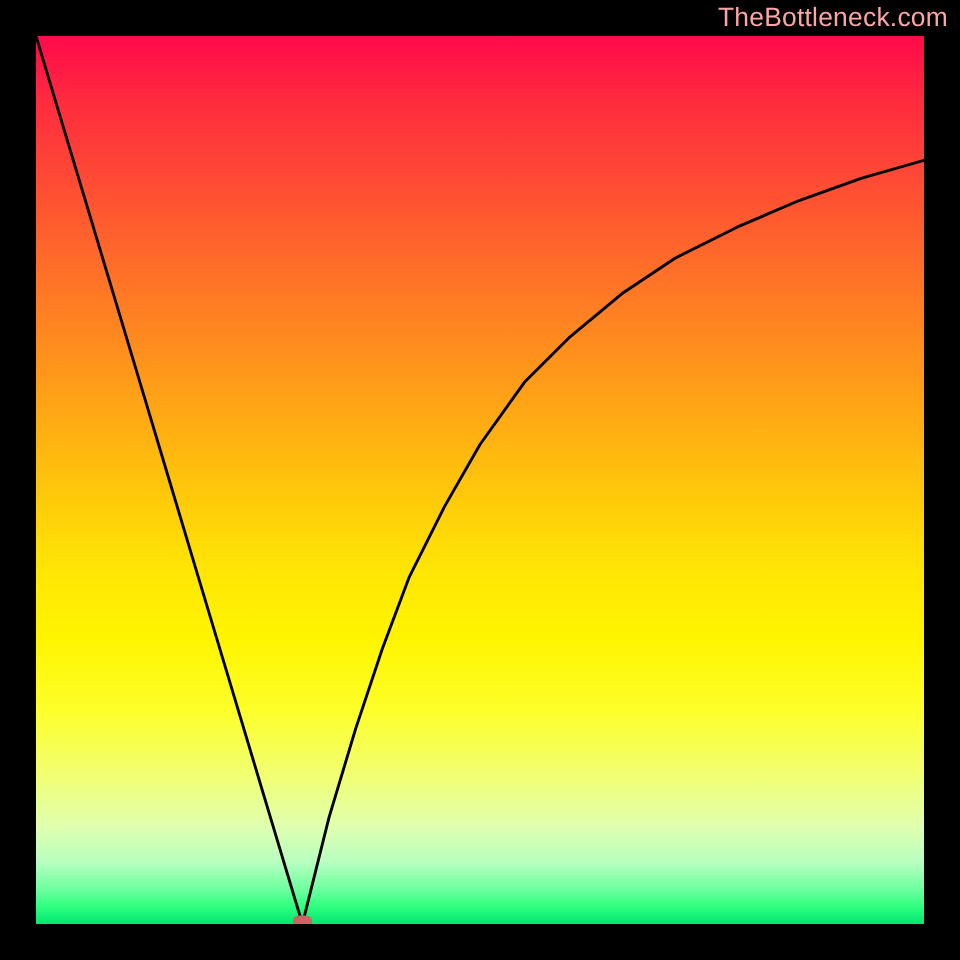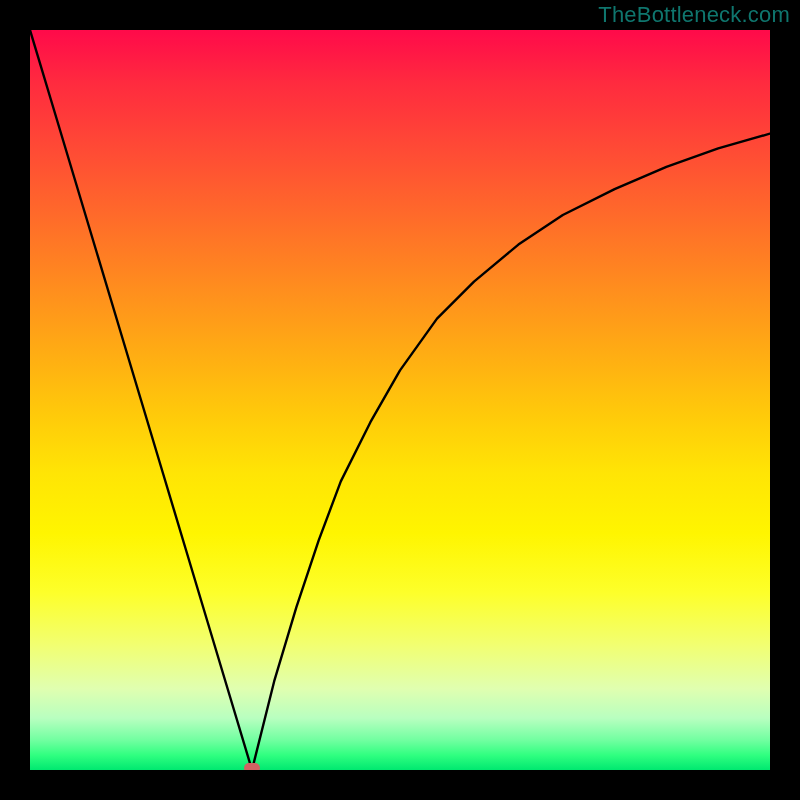--- a/index.html
+++ b/index.html
@@ -14,21 +14,21 @@
   .frame {
     position: relative;
     width: 800px;
     height: 800px;
     background: #000;
   }
   .watermark {
     position: absolute;
     top: 2px;
     right: 10px;
-    color: #0f766e;
+    color: #fca5a5;
     font-size: 22px;
     font-weight: 500;
     letter-spacing: 0.2px;
     z-index: 10;
   }
   .plot-area {
     position: absolute;
     left: 30px;
     top: 30px;
     width: 740px;

